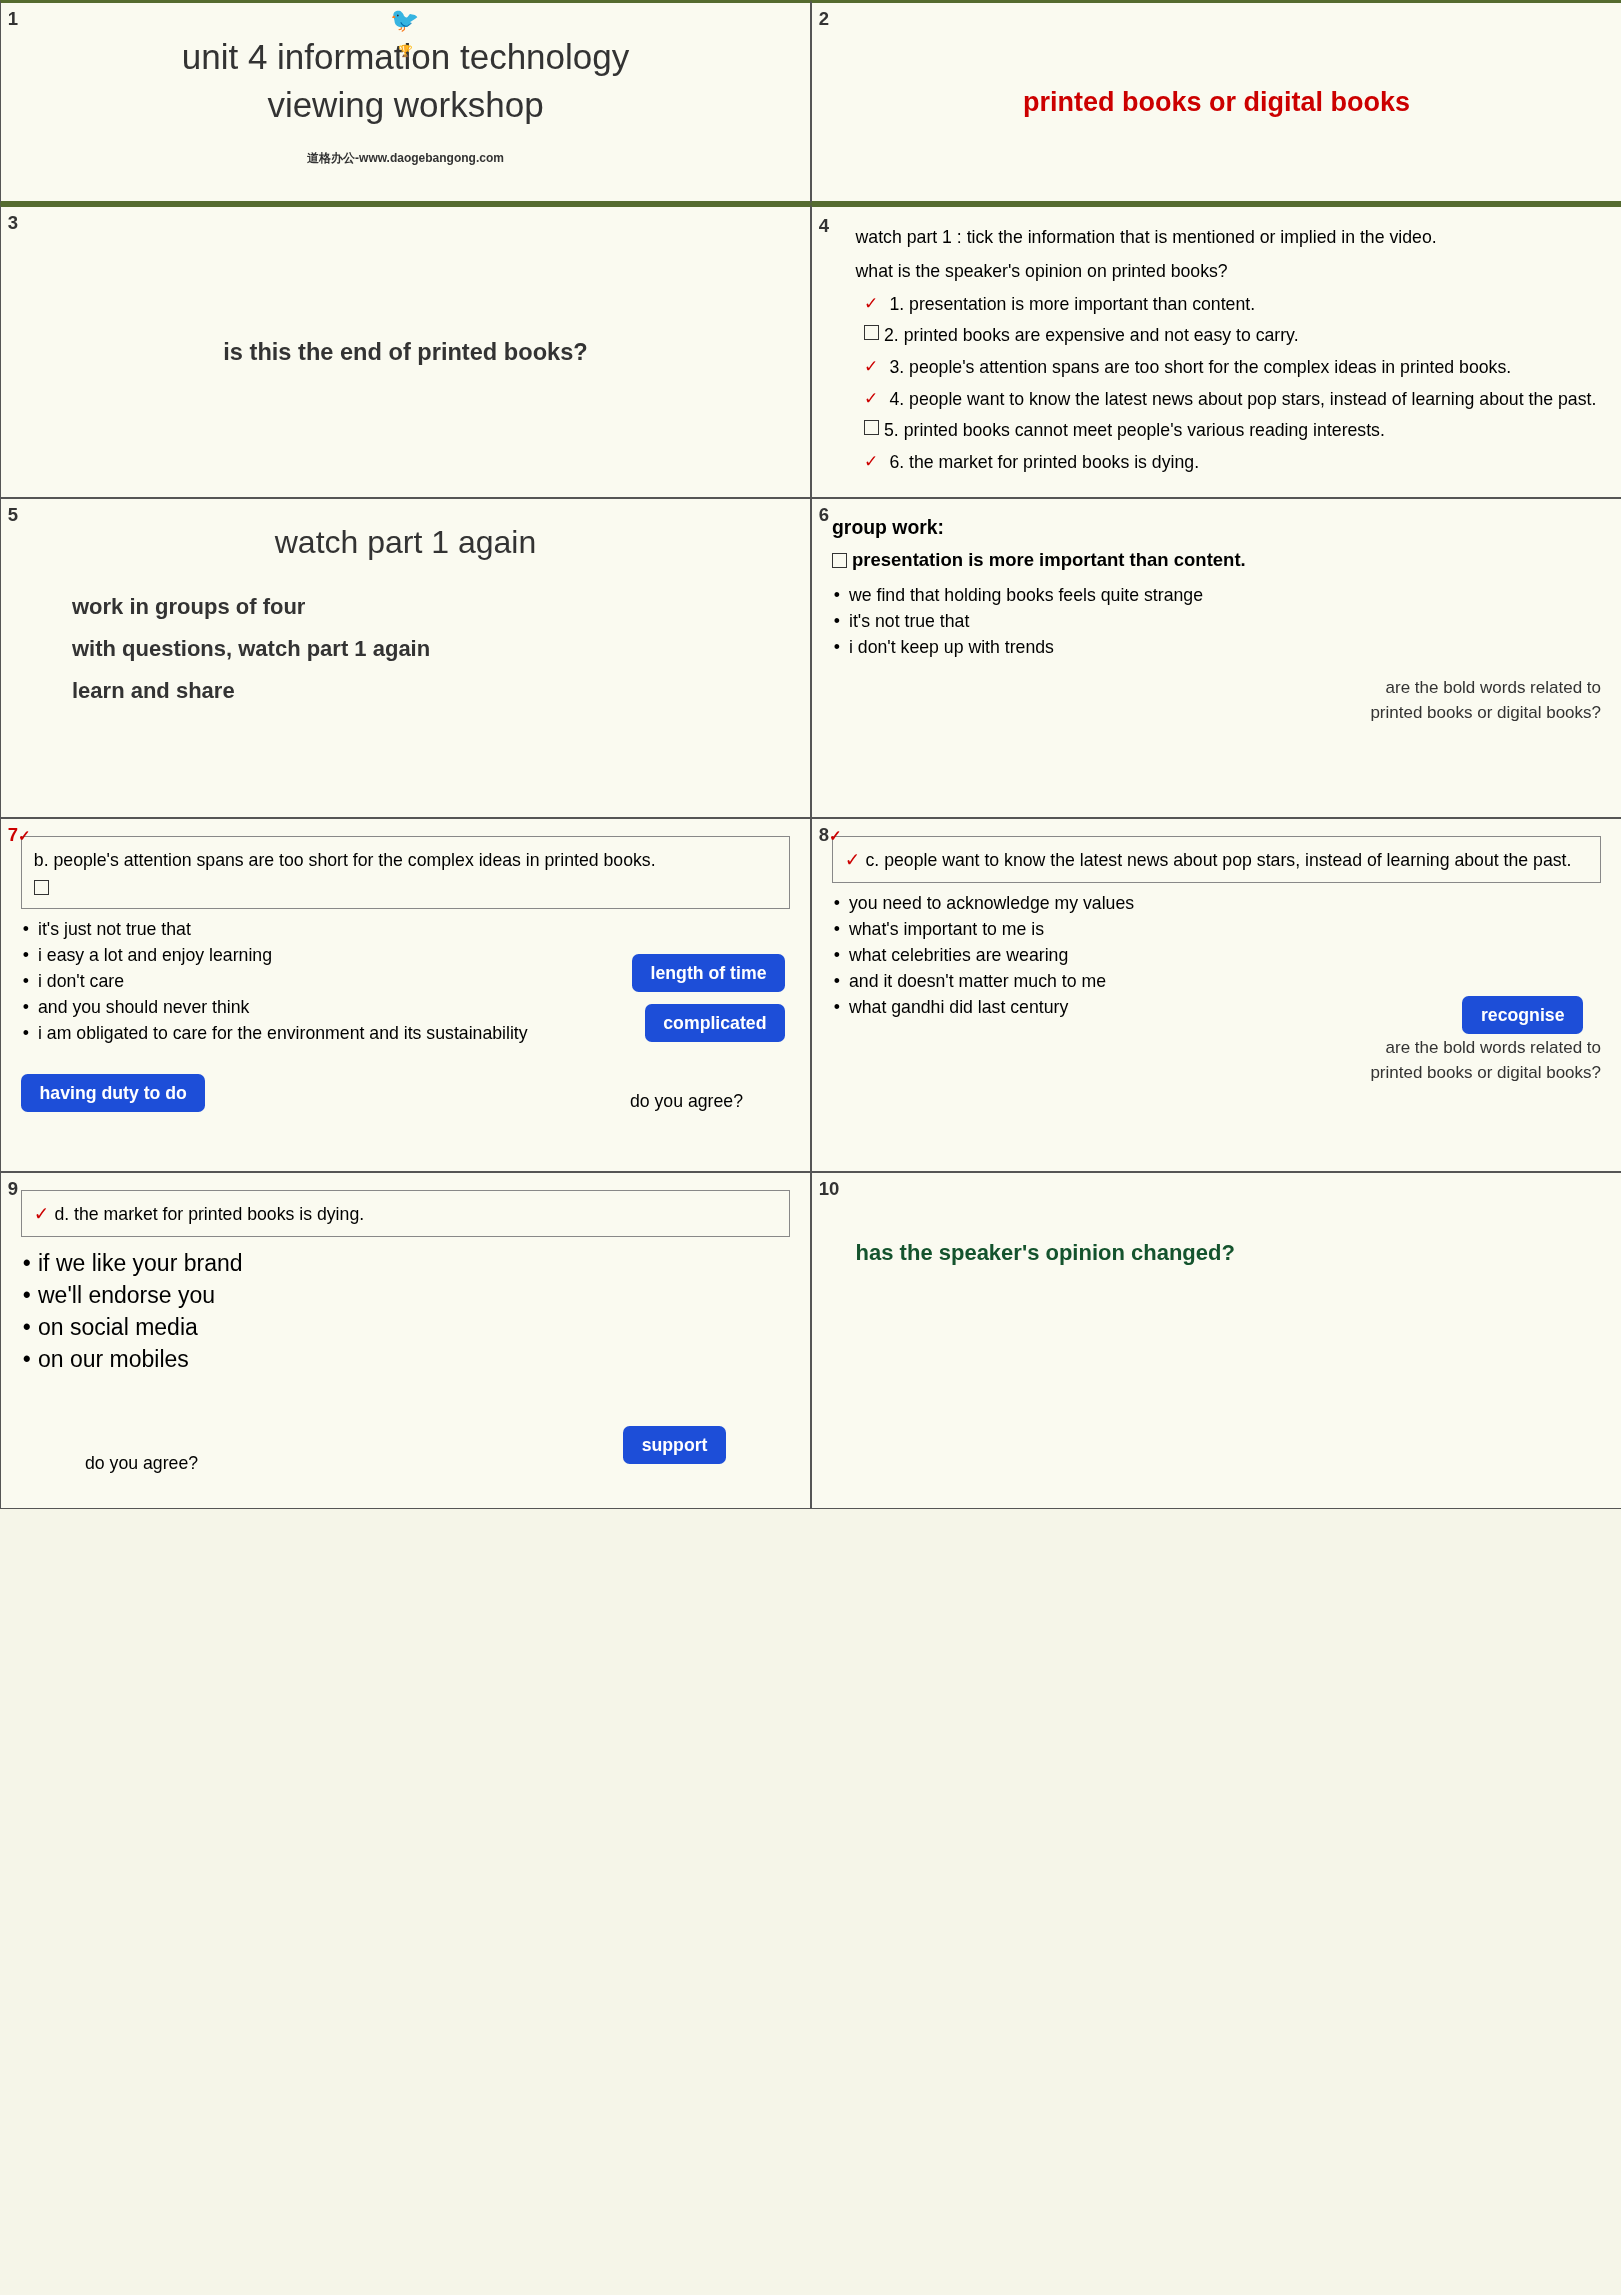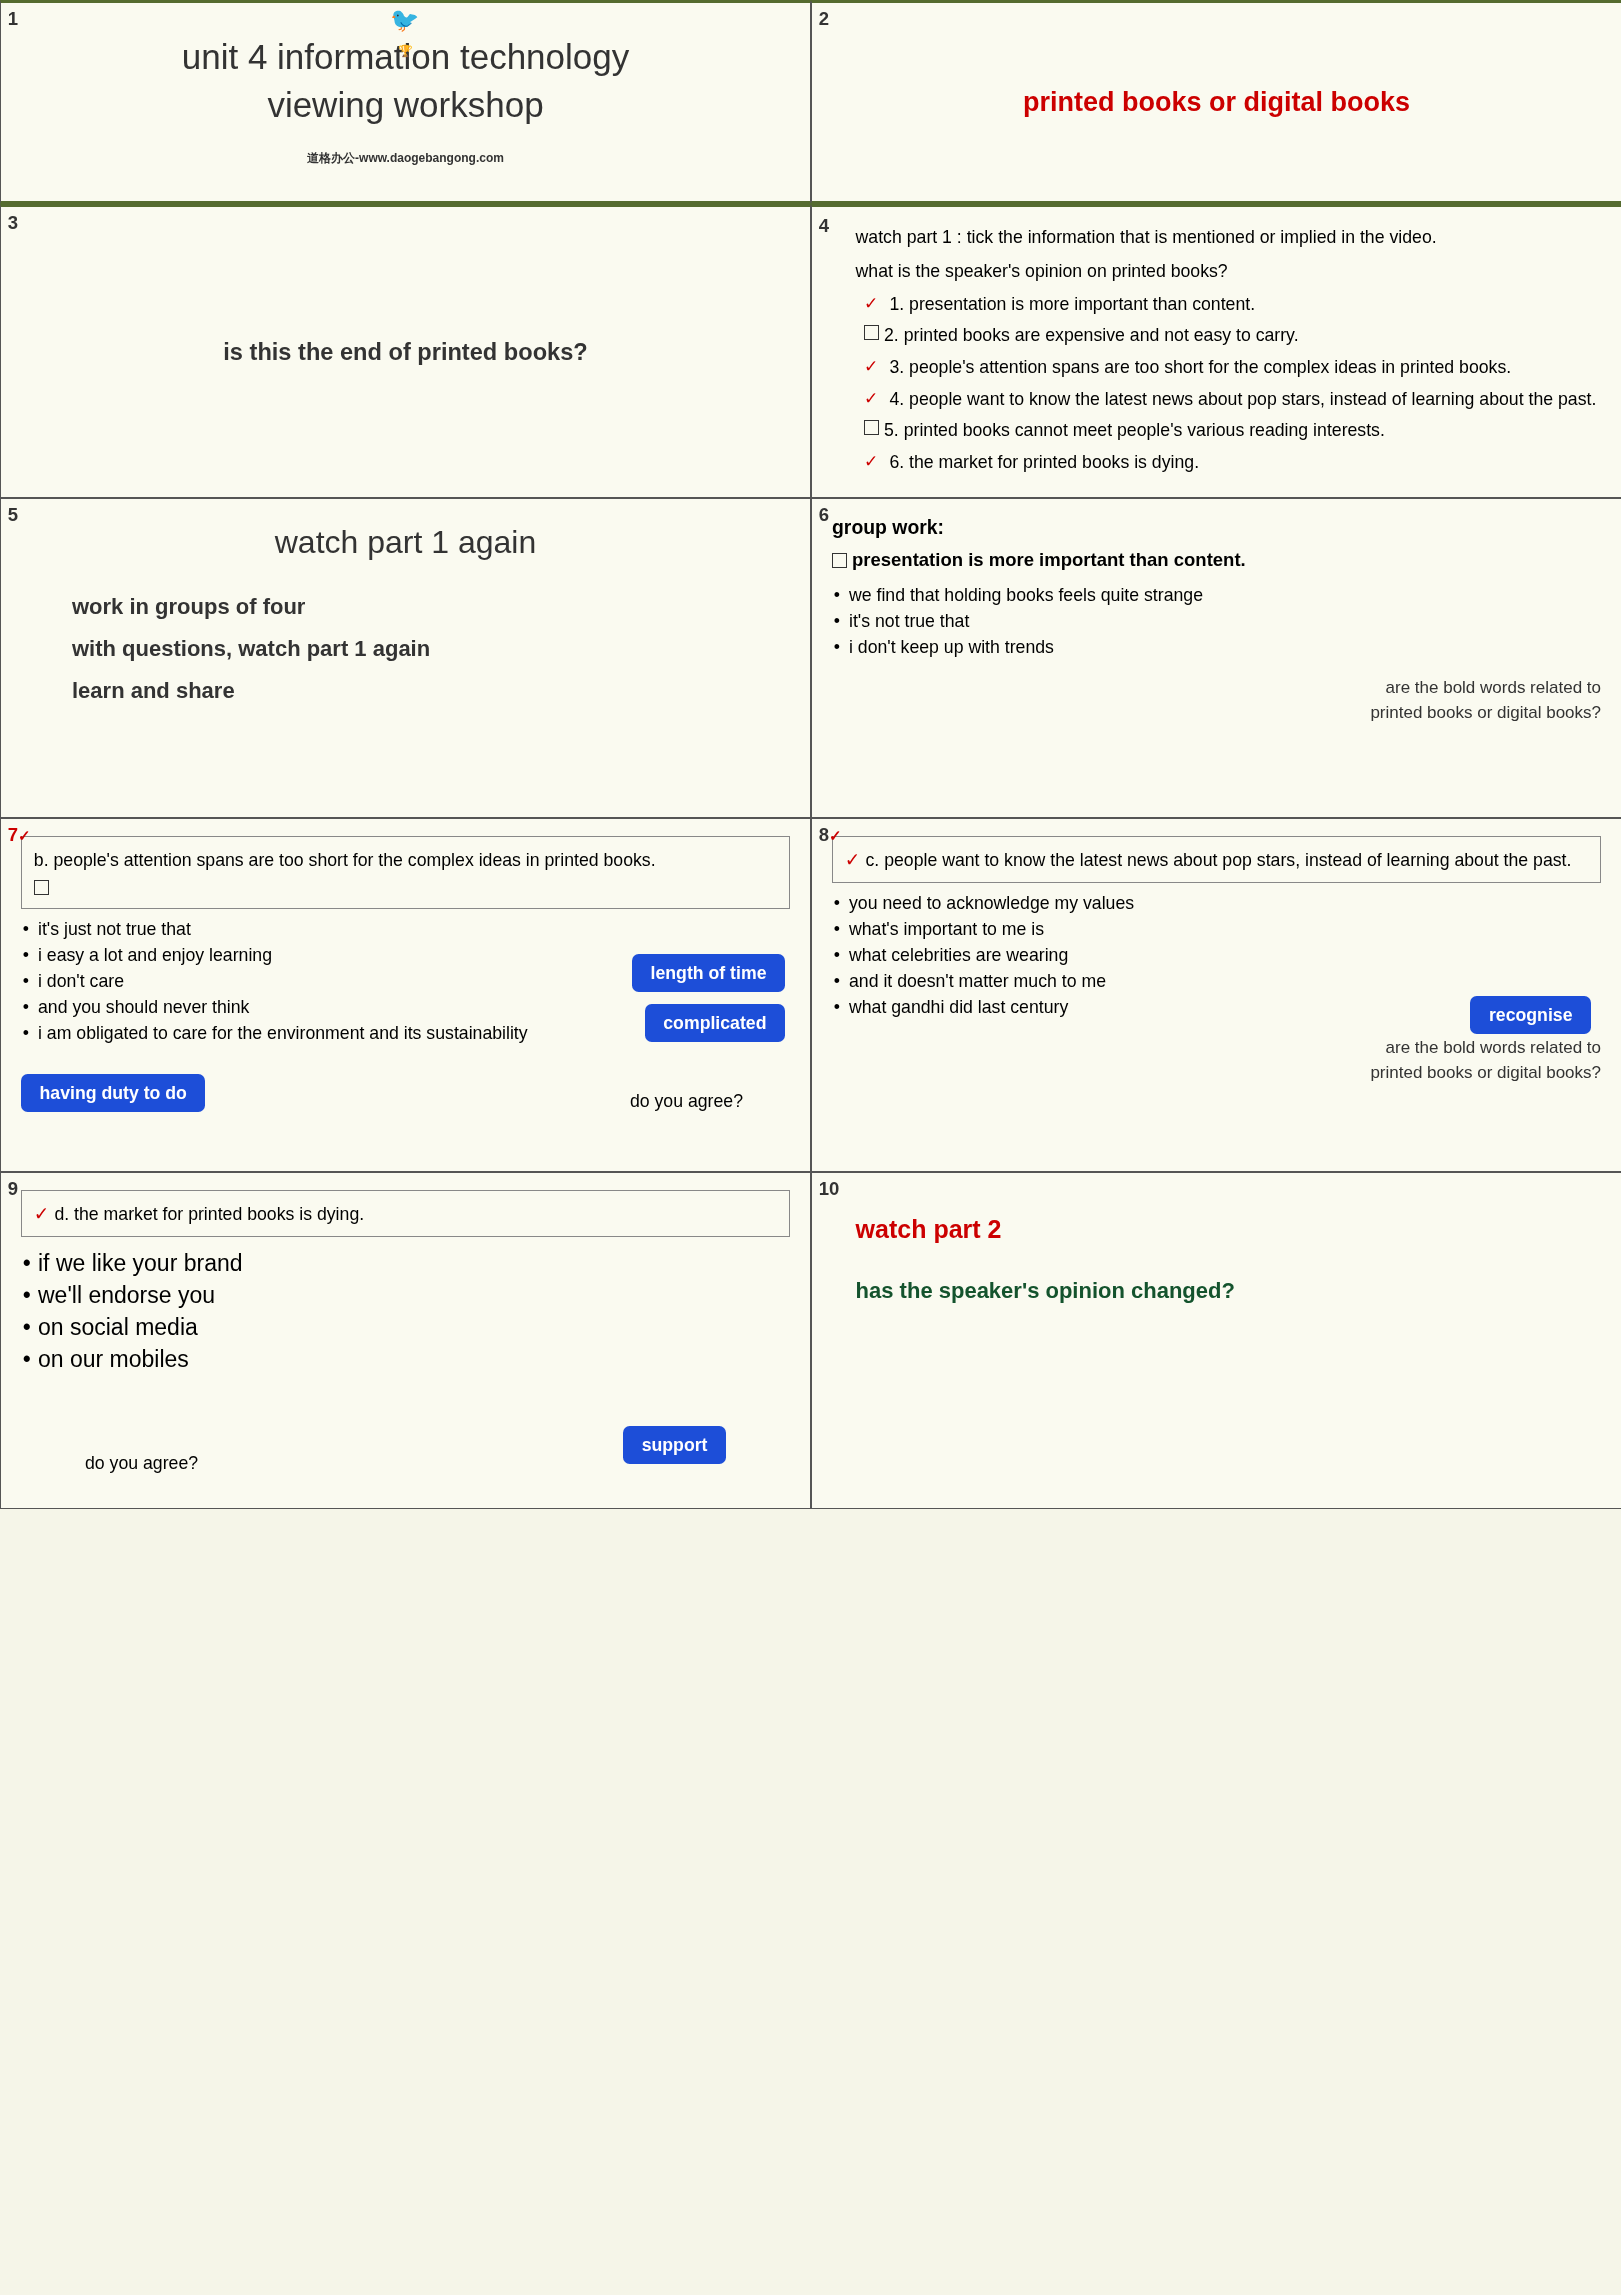--- a/index.html
+++ b/index.html
@@ -282,21 +282,21 @@
       margin-bottom: 5px;
       font-size: 17.7px;
     }
     .cell-8 .bullet-list li::before {
       content: "•";
       position: absolute;
       left: 1.7px;
     }
     .cell-8 .btn-recognise {
       position: absolute;
-      right: 30px;
+      right: 38px;
       top: 177px;
     }
     .cell-8 .related-question {
       text-align: right;
       font-size: 17px;
       color: #333;
       margin-top: 11.8px;
       line-height: 1.5;
     }
 
@@ -495,19 +495,18 @@
         <li>on social media</li>
         <li>on our mobiles</li>
       </ul>
     <button class="blue-btn btn-support">support</button>
     <span class="agree-text">do you agree?</span>
   </div>
 
   <div class="cell cell-10">
     <span class="cell-number">10</span>
     <div style="padding-left:23.6px; padding-top:17px;">
-      <div class="watch-part2">watch part 2</div>
       <div class="question">has the speaker's opinion changed?</div>
     </div>
   </div>
 
 </div>
 
 
 </body></html>

